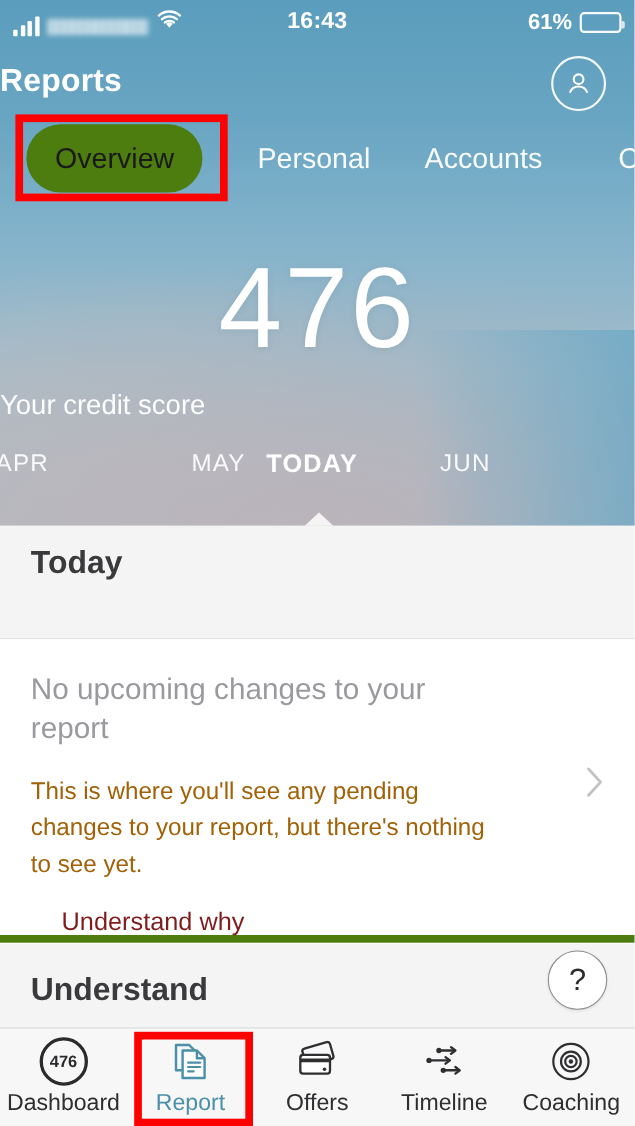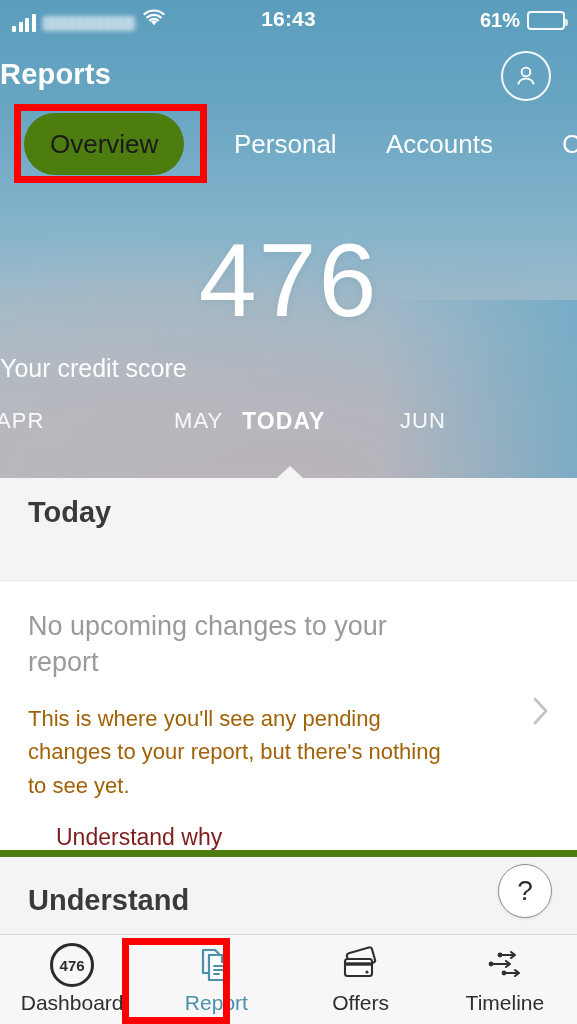--- a/index.html
+++ b/index.html
@@ -340,18 +340,29 @@
           <path d="M22 13l4 3-4 3" stroke="#2f2f31" stroke-width="2.1" fill="none" stroke-linecap="round" stroke-linejoin="round"></path>
           <path d="M31 22l4 3-4 3" stroke="#2f2f31" stroke-width="2.1" fill="none" stroke-linecap="round" stroke-linejoin="round"></path>
           <circle cx="16" cy="7" r="2.4" fill="#2f2f31"></circle>
           <circle cx="7" cy="16" r="2.4" fill="#2f2f31"></circle>
           <circle cx="20" cy="25" r="2.4" fill="#2f2f31"></circle>
         </svg>
       </div>
       <div class="tablabel">Timeline</div>
     </div>
 
+    <div class="tabitem">
+      <div class="tabicon">
+        <svg width="40" height="40" viewBox="0 0 40 40">
+          <circle cx="20" cy="20" r="16" stroke="#2f2f31" stroke-width="2" fill="none"></circle>
+          <circle cx="20" cy="20" r="9" stroke="#2f2f31" stroke-width="2" fill="none"></circle>
+          <circle cx="20" cy="20" r="5.2" stroke="#2f2f31" stroke-width="2" fill="none"></circle>
+          <circle cx="20" cy="20" r="2" fill="#2f2f31"></circle>
+        </svg>
+      </div>
+      <div class="tablabel">Coaching</div>
+    </div>
   </div>
 
   <div class="annot" id="annot-overview"></div>
   <div class="annot" id="annot-report"></div>
 
 </div>
 
 </body></html>

